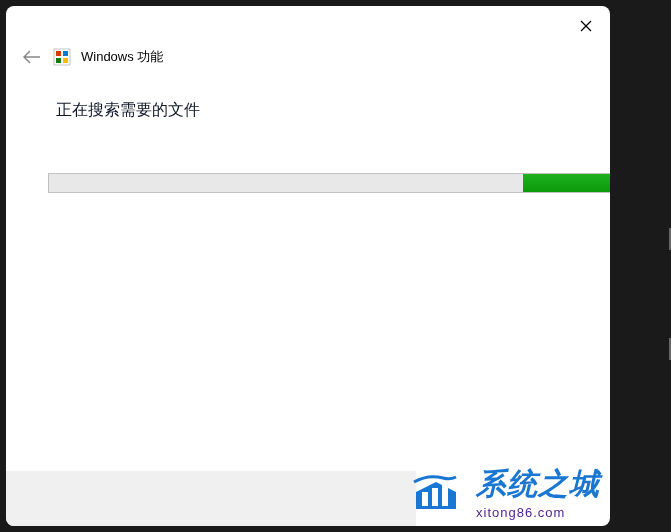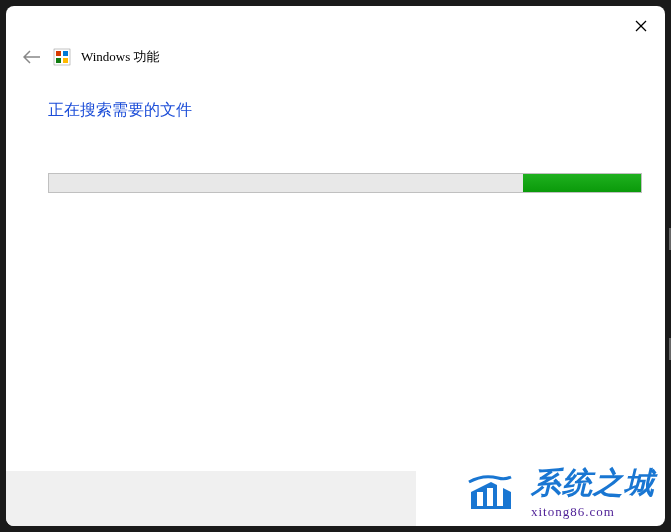--- a/index.html
+++ b/index.html
@@ -12,26 +12,25 @@
       height: 532px;
       background: #1a1a1a;
       font-family: "Microsoft YaHei", "Segoe UI", sans-serif;
       position: relative;
       overflow: hidden;
     }
     .window {
       position: absolute;
       top: 6px;
       left: 6px;
-      width: 659px;
+      width: 604px;
       height: 520px;
       background: #ffffff;
       border-radius: 8px;
       overflow: hidden;
-      font-family: Liberation Serif, serif;
     }
     .close-btn {
       position: absolute;
       top: 10px;
       right: 14px;
       width: 20px;
       height: 20px;
       cursor: pointer;
       display: flex;
       align-items: center;
@@ -65,23 +64,24 @@
       height: 18px;
     }
     .title {
       font-size: 13px;
       color: #000;
     }
     .content {
       padding: 32px 42px 0 42px;
     }
     .status-text {
-      color: #1d4ed8;
+      color: #0f172a;
       font-size: 16px;
       margin-bottom: 52px;
+      margin-left: 8px;
     }
     .progress-bar {
       width: 594px;
       height: 20px;
       background: #e8e8e8;
       border: 1px solid #c0c0c0;
       position: relative;
       overflow: hidden;
     }
     .progress-fill {

